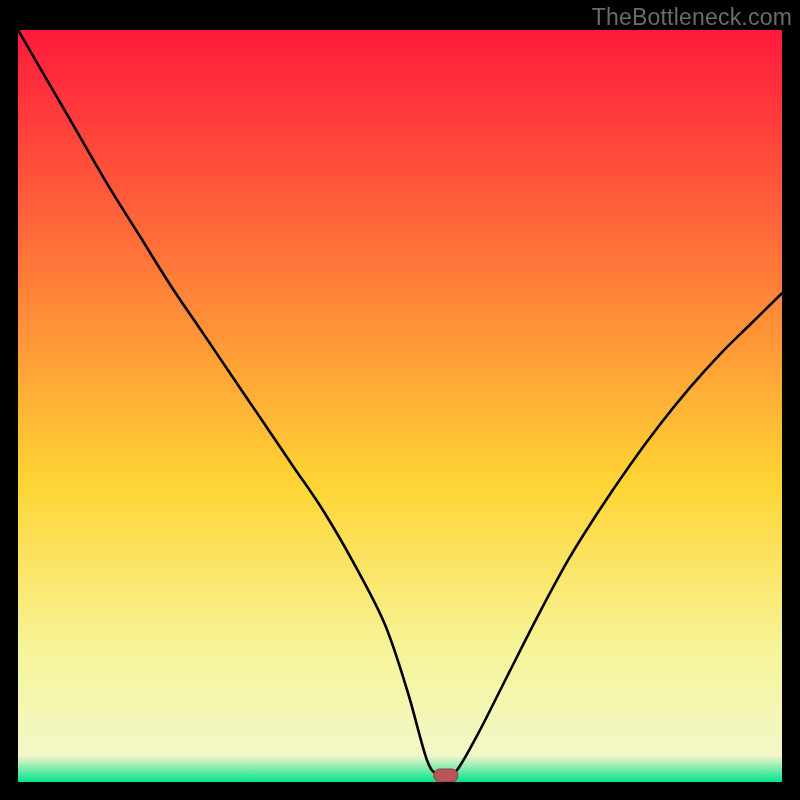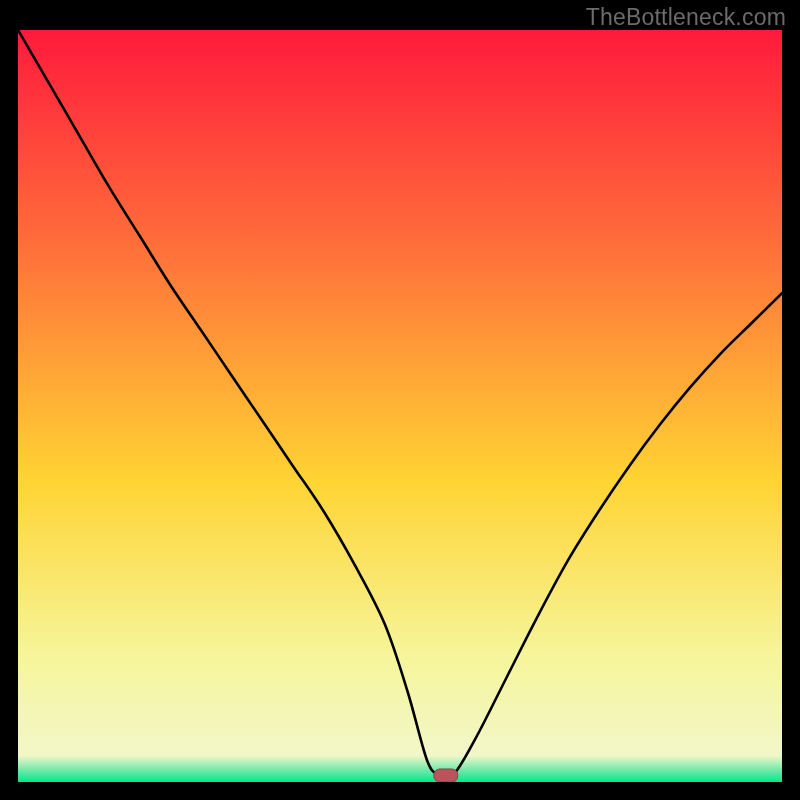--- a/index.html
+++ b/index.html
@@ -13,21 +13,21 @@
   }
   .frame {
     position: relative;
     width: 800px;
     height: 800px;
     background: #000;
   }
   .watermark {
     position: absolute;
     top: 4px;
-    right: 14px;
+    right: 8px;
     color: #6b6b6b;
     font-size: 23px;
     letter-spacing: 0.2px;
     font-weight: 500;
   }
   .plot {
     position: absolute;
     left: 18px;
     top: 30px;
     width: 764px;

